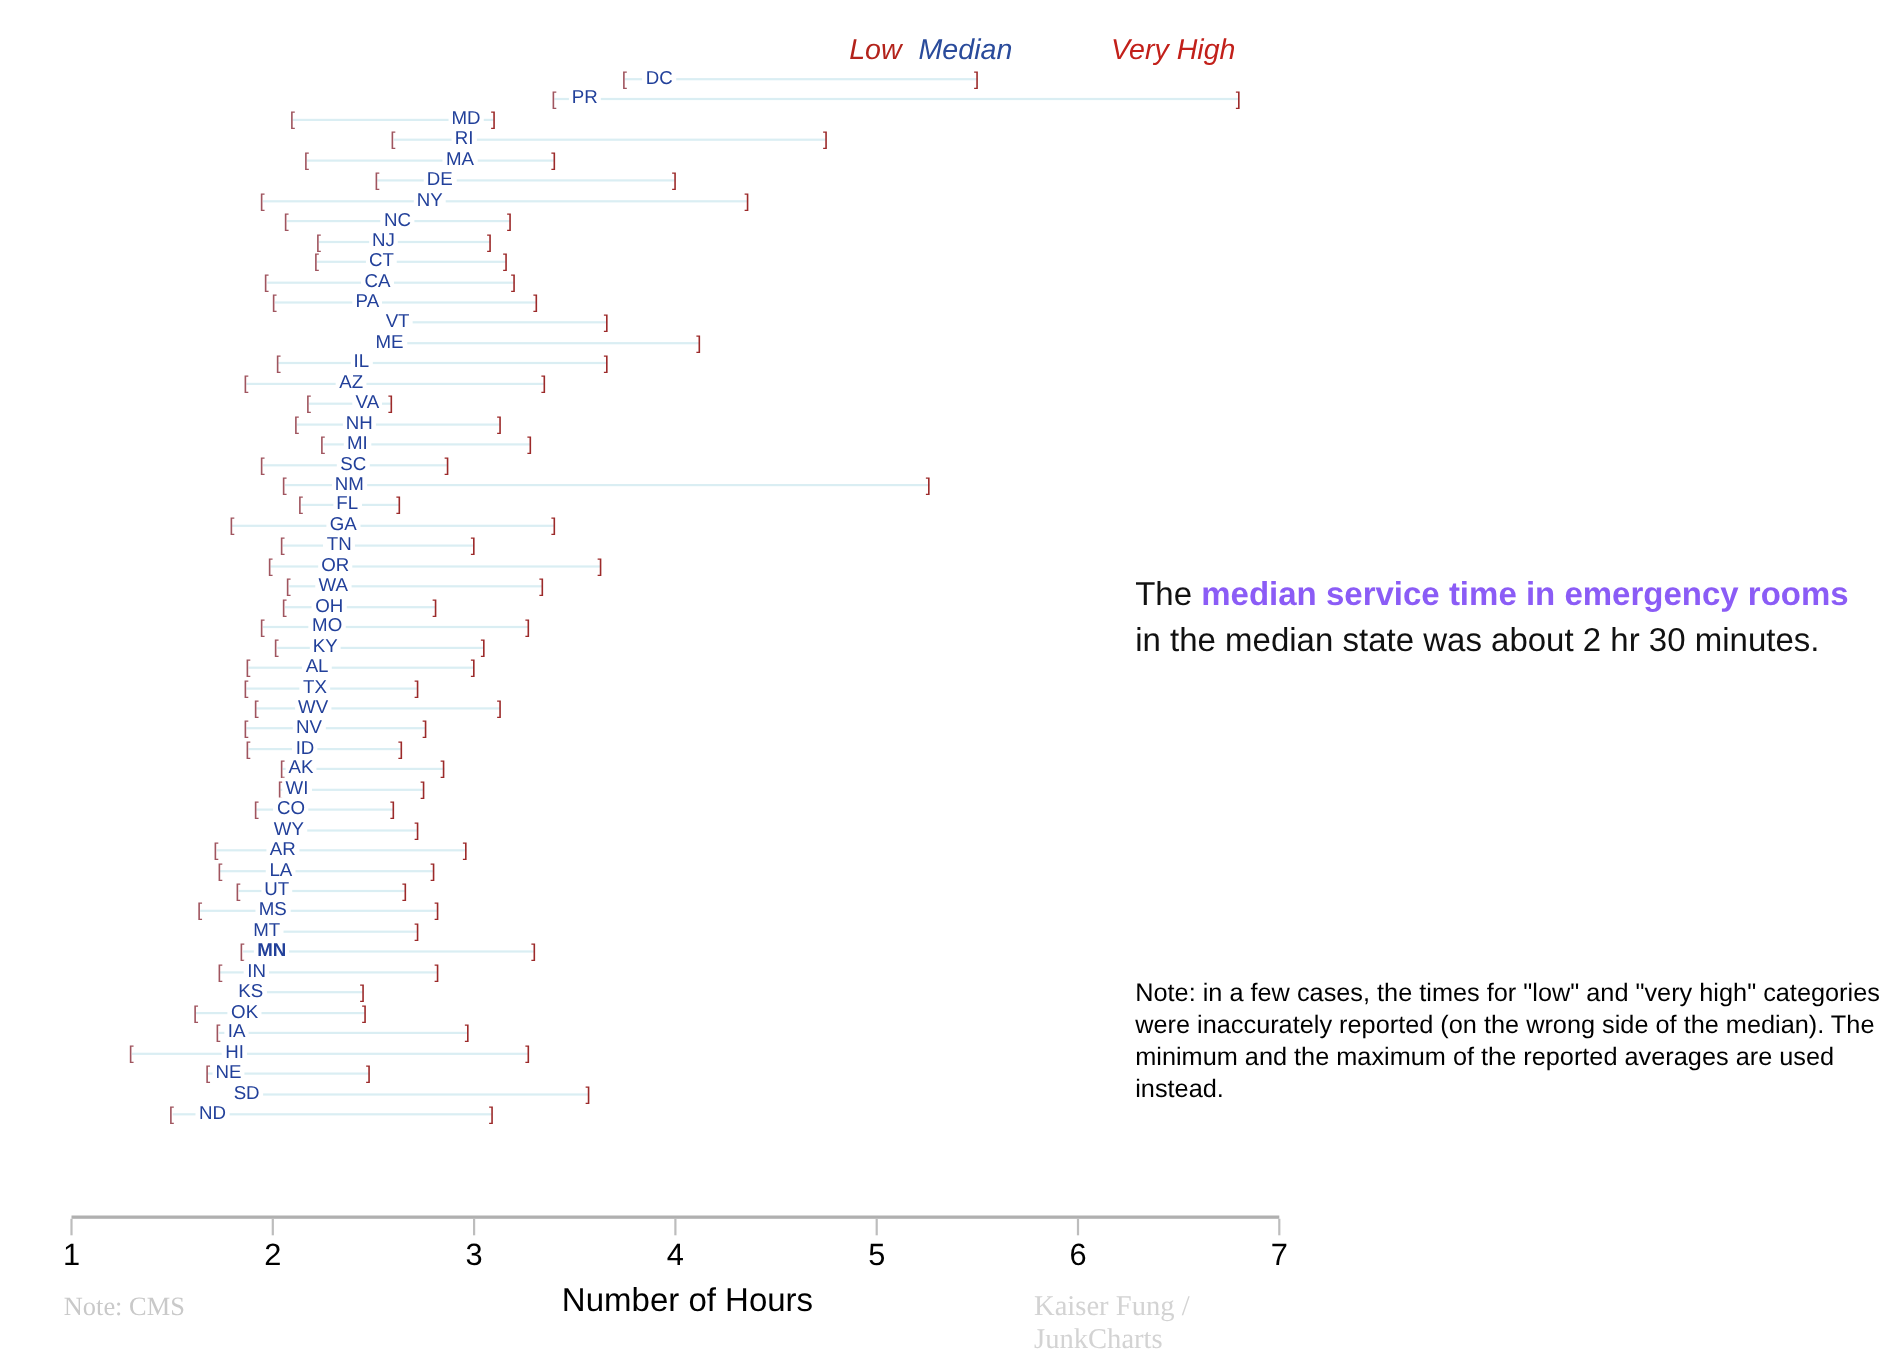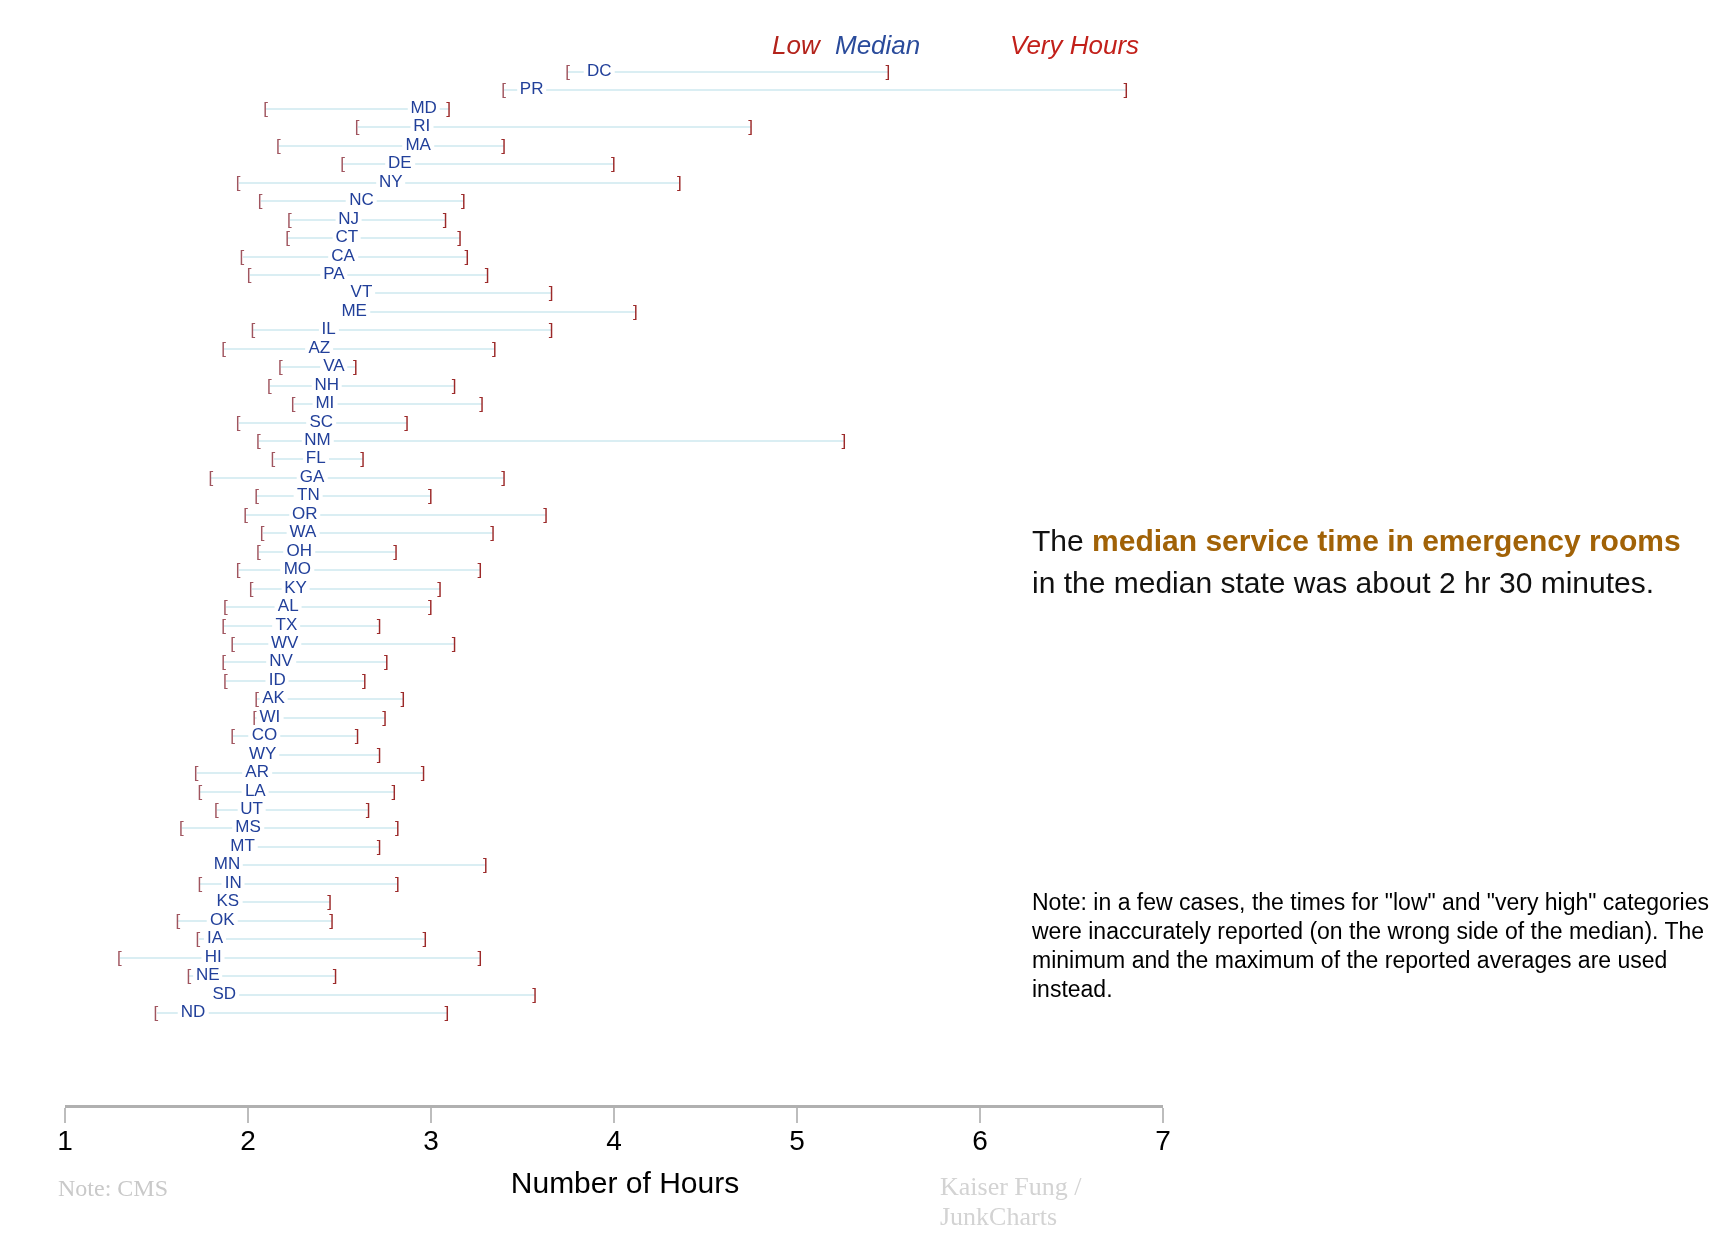--- a/index.html
+++ b/index.html
@@ -23,31 +23,31 @@
   #axis-line{position:absolute;left:65px;top:0;width:1098px;height:3px;background:#b0b0b0;}
   .tick{position:absolute;top:3px;width:2px;height:15px;background:#bdbdbd;}
   .ticklabel{position:absolute;top:20px;font-size:28px;color:#000;transform:translateX(-50%);}
   #axis-title{position:absolute;left:0;top:1166px;width:1190px;text-align:center;font-size:30px;color:#000;}
   #axis-title span{display:inline-block;margin-left:60px;}
 
   #data-credit{position:absolute;left:58px;top:1175px;font-size:24px;color:#c9c9c9;font-family:"Liberation Serif",serif;}
   #author-credit{position:absolute;left:940px;top:1172px;font-size:26px;color:#d3d3d3;font-family:"Liberation Serif",serif;}
 
   #annotation{position:absolute;left:1032px;top:520px;width:680px;font-size:30px;line-height:42px;color:#111;}
-  #annotation b{color:#a16207;text-align:center;}
+  #annotation b{color:#8b5cf6;text-align:center;}
   #note{position:absolute;left:1032px;top:888px;width:700px;font-size:23px;line-height:29px;color:#000;}
 </style>
 </head>
 <body>
 
 <div id="chart-area">
 
   <div class="legend-label legend-low" style="left:772px;top:30px;">Low</div>
   <div class="legend-label legend-median" style="left:835px;top:30px;">Median</div>
-  <div class="legend-label legend-veryhigh" style="left:1010px;top:30px;">Very Hours</div>
+  <div class="legend-label legend-veryhigh" style="left:1010px;top:30px;">Very High</div>
 
   <div id="rows">
       <div class="row" style="left: 0px; top: 62px; width: 1200px;">
         <div class="seg" style="left: 568.25px; width: 320.25px;"></div>
         <div class="bracket" style="left: 565.25px;">[</div>
         <div class="bracket right" style="left: 885.5px;">]</div>
         <div class="statelabel" style="left: 599.36px;">DC</div>
       </div>
       <div class="row" style="left: 0px; top: 80.45px; width: 1200px;">
         <div class="seg" style="left: 504.2px; width: 622.2px;"></div>
@@ -298,21 +298,21 @@
       <div class="row" style="left: 0px; top: 836.9px; width: 1200px;">
         <div class="seg" style="left: 231.53px; width: 148.23px;"></div>
         <div class="bracket" style="left: 228.53px;">[</div>
         <div class="bracket right" style="left: 376.76px;">]</div>
         <div class="statelabel" style="left: 242.51px;">MT</div>
       </div>
       <div class="row" style="left: 0px; top: 855.35px; width: 1200px;">
         <div class="seg" style="left: 220.55px; width: 265.35px;"></div>
         <div class="bracket" style="left: 217.55px;">[</div>
         <div class="bracket right" style="left: 482.9px;">]</div>
-        <div class="statelabel" style="left: 227px;">MN</div>
+        <div class="statelabel" style="left: 247px; font-weight: bold;">MN</div>
       </div>
       <div class="row" style="left: 0px; top: 873.8px; width: 1200px;">
         <div class="seg" style="left: 200.42px; width: 197.64px;"></div>
         <div class="bracket" style="left: 197.42px;">[</div>
         <div class="bracket right" style="left: 395.06px;">]</div>
         <div class="statelabel" style="left: 233.36px;">IN</div>
       </div>
       <div class="row" style="left: 0px; top: 892.25px; width: 1200px;">
         <div class="seg" style="left: 220.55px; width: 109.8px;"></div>
         <div class="bracket" style="left: 217.55px;">[</div>

